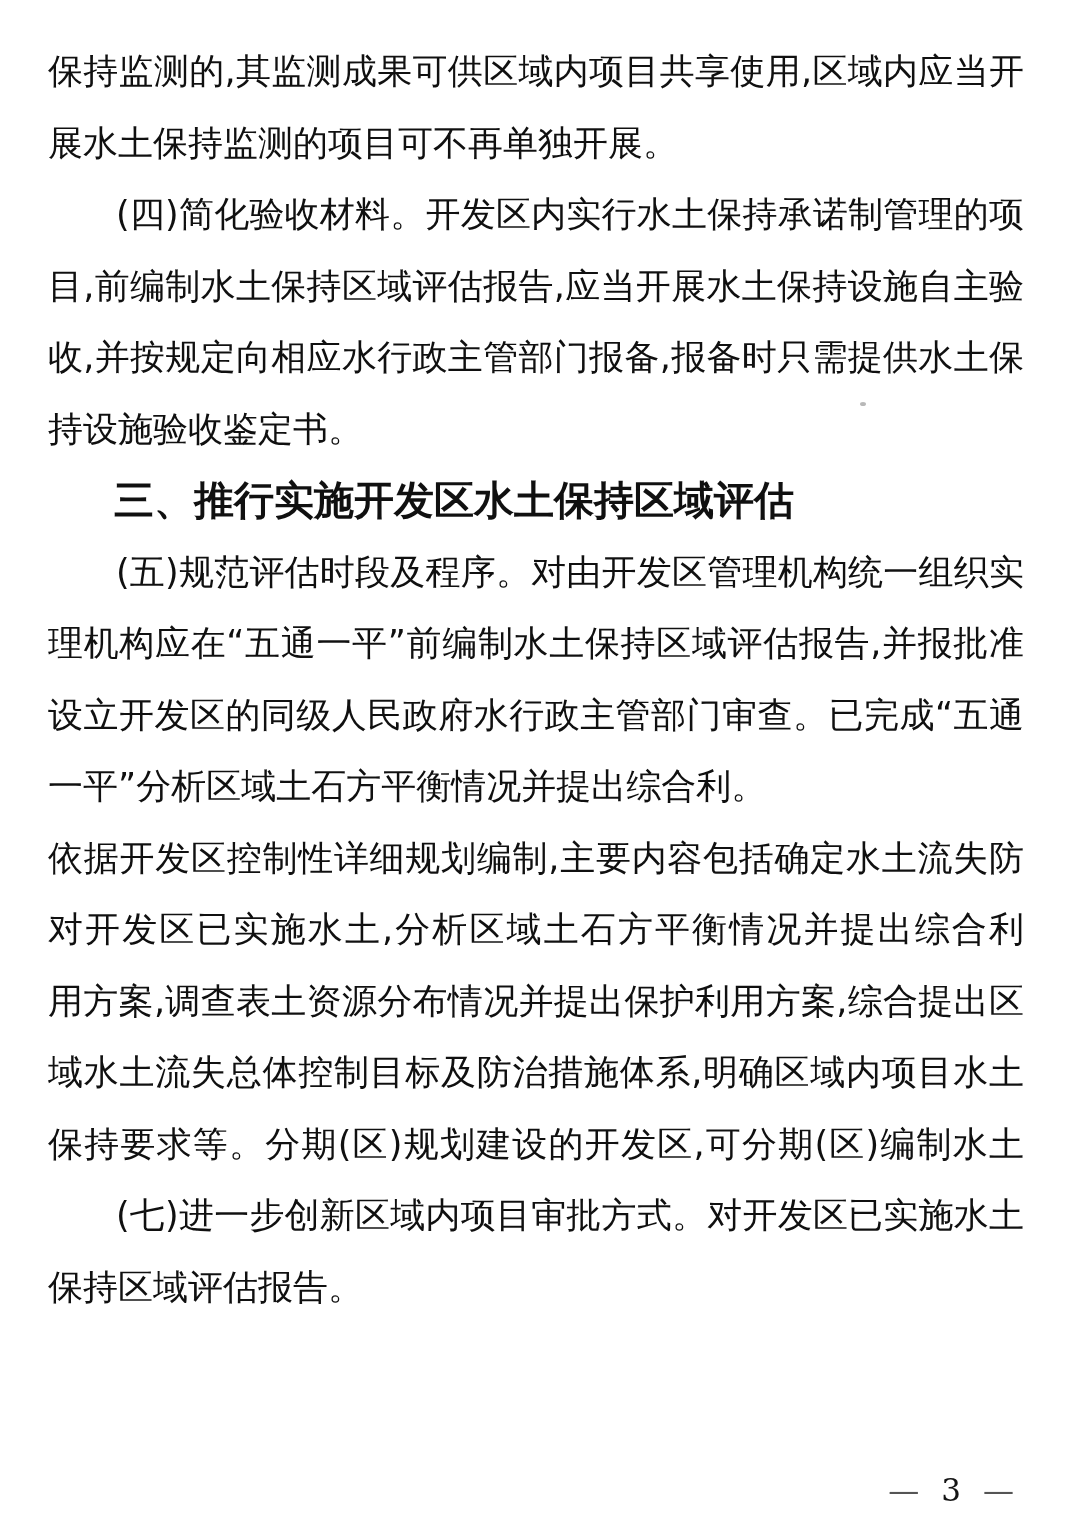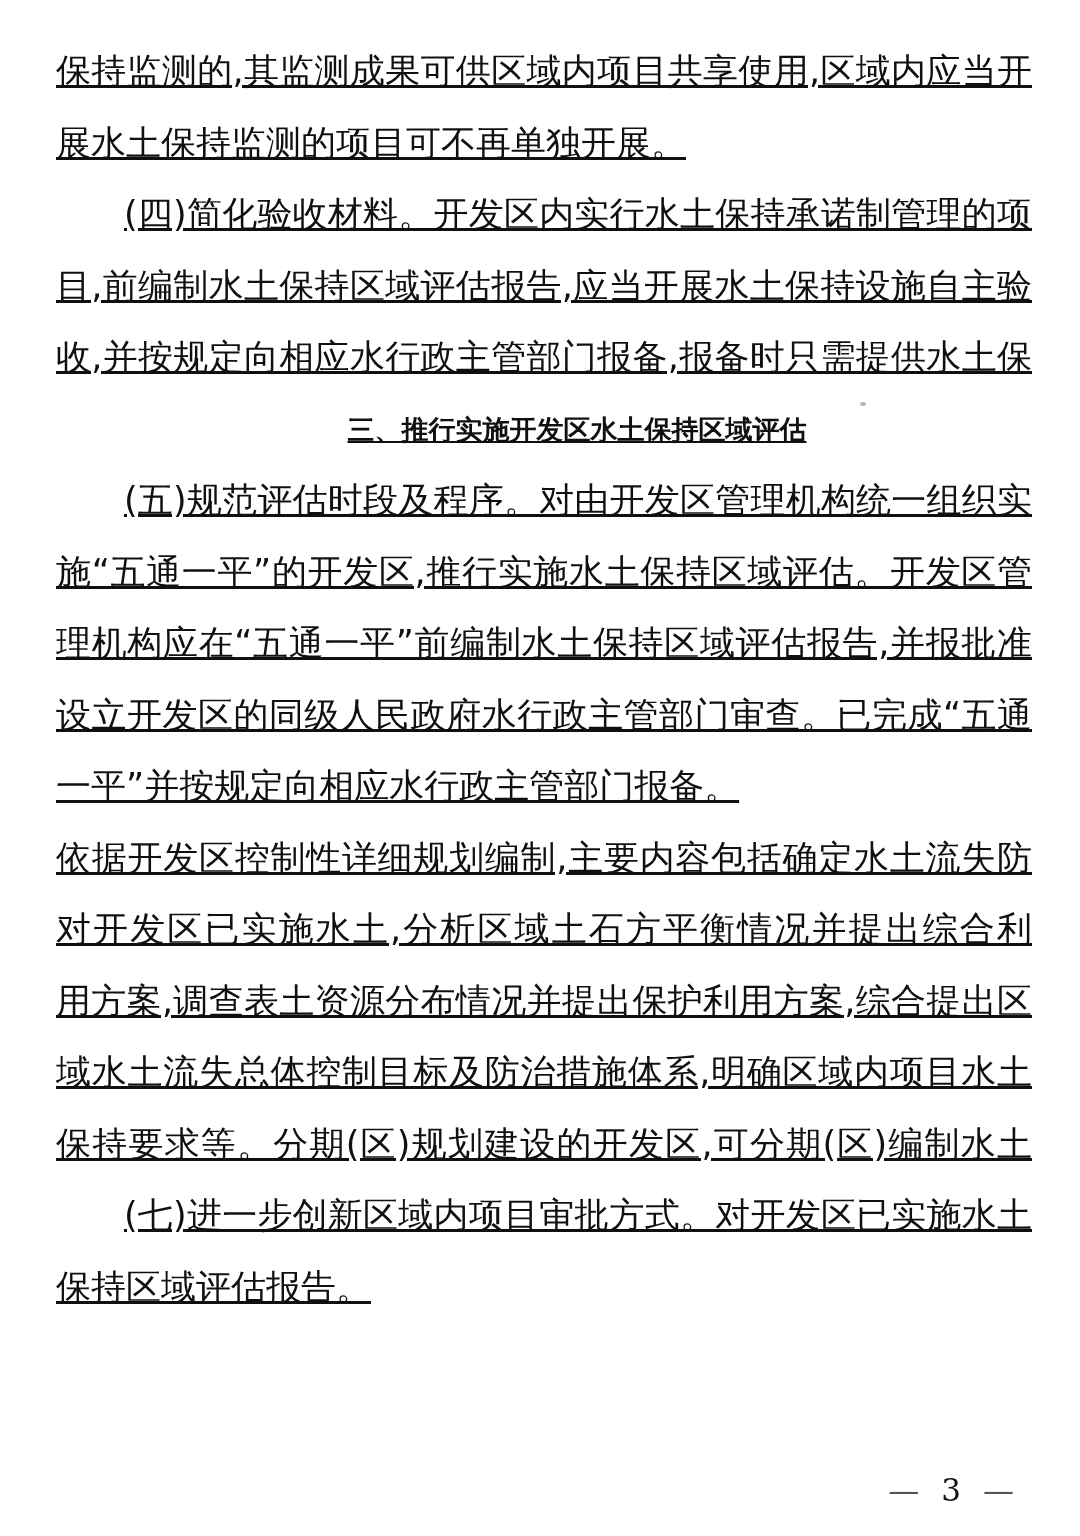--- a/index.html
+++ b/index.html
@@ -12,48 +12,46 @@
     position: relative;
     width: 1080px;
     height: 1536px;
     margin: 0 auto;
     background: #ffffff;
     color: #101010;
     overflow: hidden;
   }
   .content {
     position: absolute;
-    left: 56px;
+    left: 48px;
     top: 36px;
     width: 976px;
-    text-decoration: underline;
   }
   .line {
     font-size: 35px;
     height: 71.5px;
     line-height: 71.5px;
     color: #101010;
     font-weight: 500;
     text-align: left;
     white-space: nowrap;
   }
   .line.stretch {
     white-space: normal;
     text-align: justify;
     text-align-last: justify;
   }
   .line.indent {
     text-indent: 68px;
   }
   .line.heading {
     font-weight: 800;
-    font-size: 27px;
+    font-size: 40px;
     text-indent: 66px;
     white-space: nowrap;
-    text-align: center;
   }
   .footer {
     position: absolute;
     right: 66px;
     bottom: 28px;
     font-family: "DejaVu Serif", serif;
     font-size: 31px;
     color: #2a2a2a;
     display: flex;
     align-items: center;
@@ -80,26 +78,26 @@
 </head>
 <body>
 
 <div class="page">
   <div class="content">
     <div class="line stretch">保持监测的,其监测成果可供区域内项目共享使用,区域内应当开</div>
     <div class="line">展水土保持监测的项目可不再单独开展。</div>
     <div class="line indent stretch">(四)简化验收材料。开发区内实行水土保持承诺制管理的项</div>
     <div class="line stretch">目,前编制水土保持区域评估报告,应当开展水土保持设施自主验</div>
     <div class="line stretch">收,并按规定向相应水行政主管部门报备,报备时只需提供水土保</div>
+    <div class="line">持设施验收鉴定书。</div>
     <div class="line heading">三、推行实施开发区水土保持区域评估</div>
     <div class="line indent stretch">(五)规范评估时段及程序。对由开发区管理机构统一组织实</div>
-    <div class="line stretch">施“五通一平”的开发区,推行实施水土保持区域评估。开发区管</div>
     <div class="line stretch">理机构应在“五通一平”前编制水土保持区域评估报告,并报批准</div>
     <div class="line stretch">设立开发区的同级人民政府水行政主管部门审查。已完成“五通</div>
-    <div class="line">一平”并按规定向相应水行政主管部门报备。</div>
+    <div class="line">一平”分析区域土石方平衡情况并提出综合利。</div>
     <div class="line stretch">依据开发区控制性详细规划编制,主要内容包括确定水土流失防</div>
     <div class="line stretch">对开发区已实施水土,分析区域土石方平衡情况并提出综合利</div>
     <div class="line stretch">用方案,调查表土资源分布情况并提出保护利用方案,综合提出区</div>
     <div class="line stretch">域水土流失总体控制目标及防治措施体系,明确区域内项目水土</div>
     <div class="line stretch">保持要求等。分期(区)规划建设的开发区,可分期(区)编制水土</div>
     <div class="line indent stretch">(七)进一步创新区域内项目审批方式。对开发区已实施水土</div>
     <div class="line">保持区域评估报告。</div>
   </div>
 
   <div class="artifact"></div>

